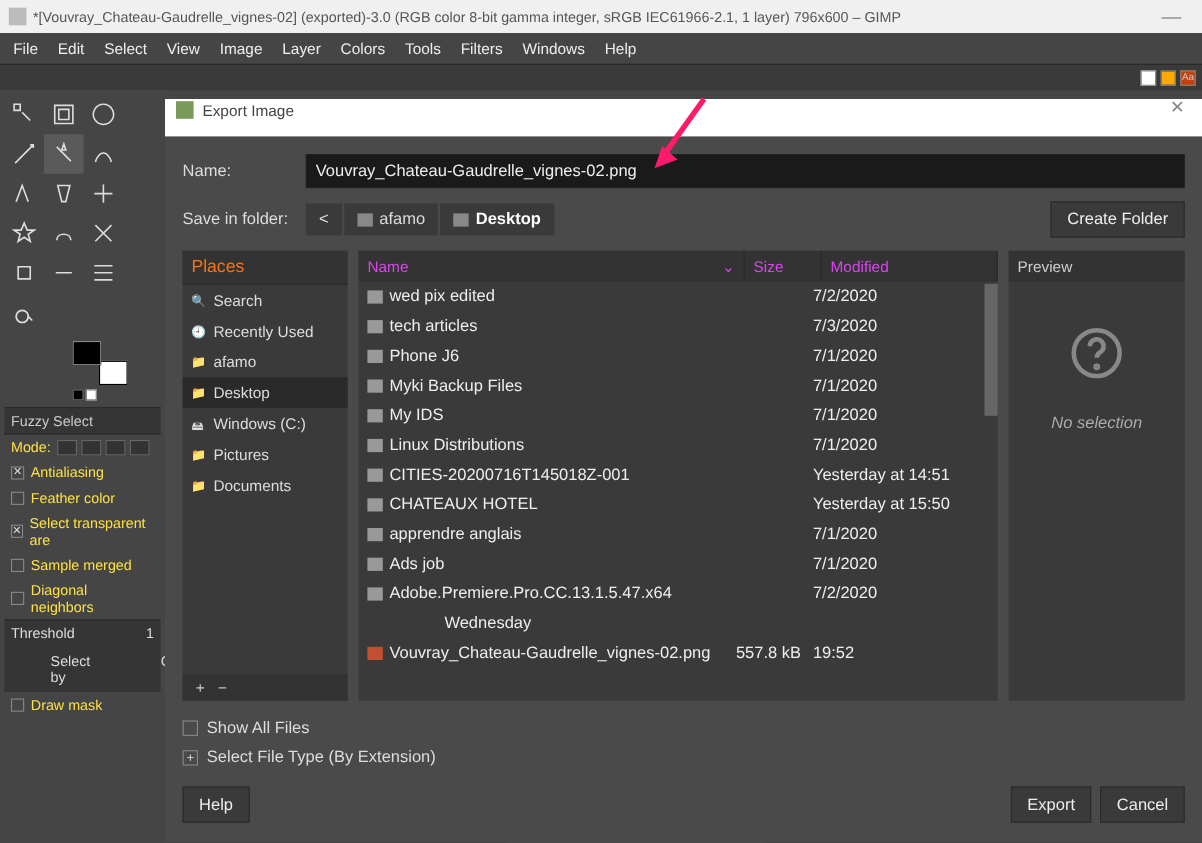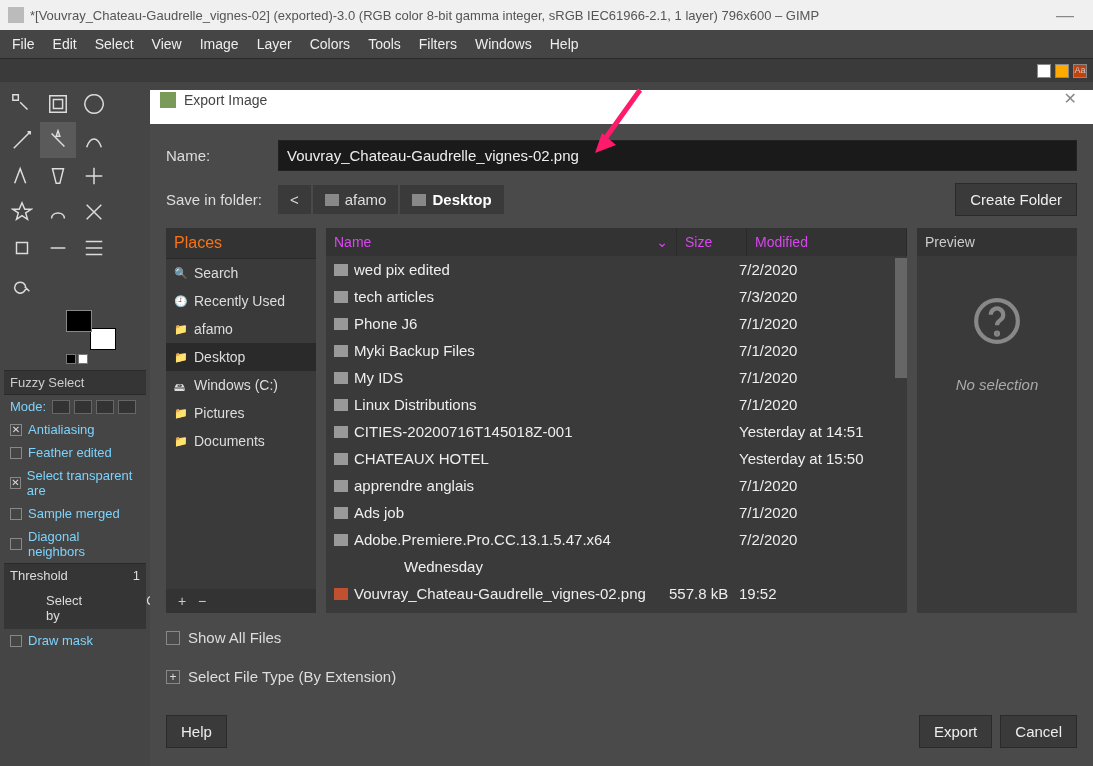--- a/index.html
+++ b/index.html
@@ -25,21 +25,21 @@
 .tool svg { width: 22px; height: 22px; }
 
 .fgbg { position: relative; width: 50px; height: 40px; margin: 8px 0 4px 62px; }
 .fgbg .bg { position: absolute; right: 0; bottom: 0; width: 26px; height: 22px; background: #fff; border: 1px solid #000; }
 .fgbg .fg { position: absolute; left: 0; top: 0; width: 26px; height: 22px; background: #000; border: 1px solid #888; }
 .smallsq { display:flex; gap:2px; margin-left:62px; margin-bottom:6px; }
 .smallsq span { width:10px; height:10px; background:#000; border:1px solid #777; }
 .smallsq span:last-child { background:#fff; }
 
 .opt-title { background: #353535; color: #ccc; padding: 4px 6px; font-size: 13px; border-top:1px solid #2a2a2a; border-bottom:1px solid #2a2a2a;}
-.opt-row { display: flex; align-items: center; padding: 4px 6px; font-size: 13px; color: #7dd3fc; gap: 6px; }
+.opt-row { display: flex; align-items: center; padding: 4px 6px; font-size: 13px; color: #fde047; gap: 6px; }
 .opt-row .cb { width: 12px; height: 12px; border: 1px solid #888; display: inline-flex; align-items:center; justify-content:center; font-size:10px; line-height:1; }
 .opt-row .cb.on::before { content:"✕"; color:#ddd; }
 .iconrow { display:flex; gap:4px; }
 .iconrow span { width:18px; height:14px; border:1px solid #666; background:#333; }
 
 .threshold { display:flex; background:#353535; padding:4px 6px; font-size:13px; justify-content:space-between; border-top:1px solid #2a2a2a;}
 .tabrow { display:flex; background:#353535; font-size:13px; }
 .tabrow span { padding:6px 22px; cursor:pointer;margin-left:20px; }
 
 
@@ -82,21 +82,21 @@
 .fl-row .rm { width:160px; }
 .fi-folder { width:14px; height:12px; background:#999; display:inline-block; }
 .fi-file { width:14px; height:12px; background:#c05030; display:inline-block; }
 .scrollbar { position:absolute; right:0; top:30px; width:12px; height:120px; background:#666; }
 
 .preview { width:160px; background:#3a3a3a; display:flex; flex-direction:column; }
 .pv-head { background:#333; padding:6px 8px; font-size:14px; color:#ccc; }
 .pv-body { flex:1; display:flex; flex-direction:column; align-items:center; justify-content:flex-start; padding-top:40px; gap:30px; color:#aaa; font-style:italic; font-size:15px;}
 .pv-body svg { width:50px; height:50px; }
 
-.footer { padding: 8px 16px 18px 16px; display:flex; flex-direction:column; gap:22px; }
+.footer { padding: 8px 16px 18px 16px; display:flex; flex-direction:column; gap:10px; }
 .chk { display:flex; align-items:center; gap:8px; font-size:15px; }
 .chk .box { width:14px; height:14px; border:1px solid #888; display:inline-flex; align-items:center; justify-content:center; }
 .chk .box.plus::before { content:"+"; color:#ddd; font-size:12px; line-height:1; }
 
 .btnrow { display:flex; justify-content:space-between; margin-top:8px; }
 .btnrow .right { display:flex; gap:8px; }
 
 .arrow { position:absolute; left:590px; top:85px; pointer-events:none; z-index:10;}
 .arrow svg { width:60px; height:70px; }
 </style>
@@ -232,21 +232,21 @@
           <span></span>
           <span></span>
         </div>
     </div>
     <div class="opt-row">
         <span class="cb on"></span>
         <span>Antialiasing</span>
       </div>
     <div class="opt-row">
         <span class="cb"></span>
-        <span>Feather edited</span>
+        <span>Feather color</span>
       </div>
     <div class="opt-row">
         <span class="cb on"></span>
         <span>Select transparent are</span>
       </div>
     <div class="opt-row">
         <span class="cb"></span>
         <span>Sample merged</span>
       </div>
     <div class="opt-row">

